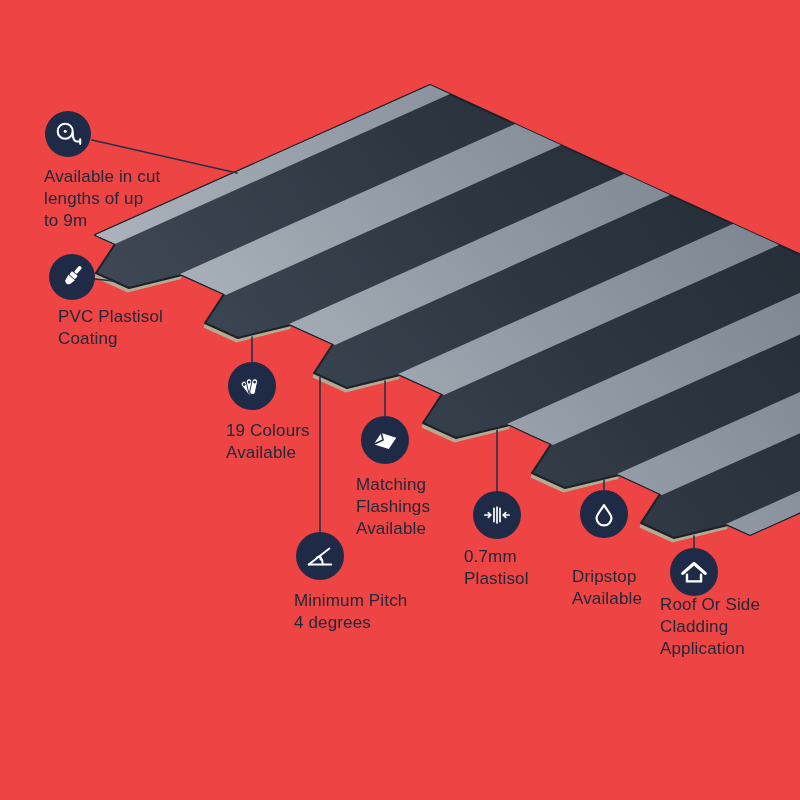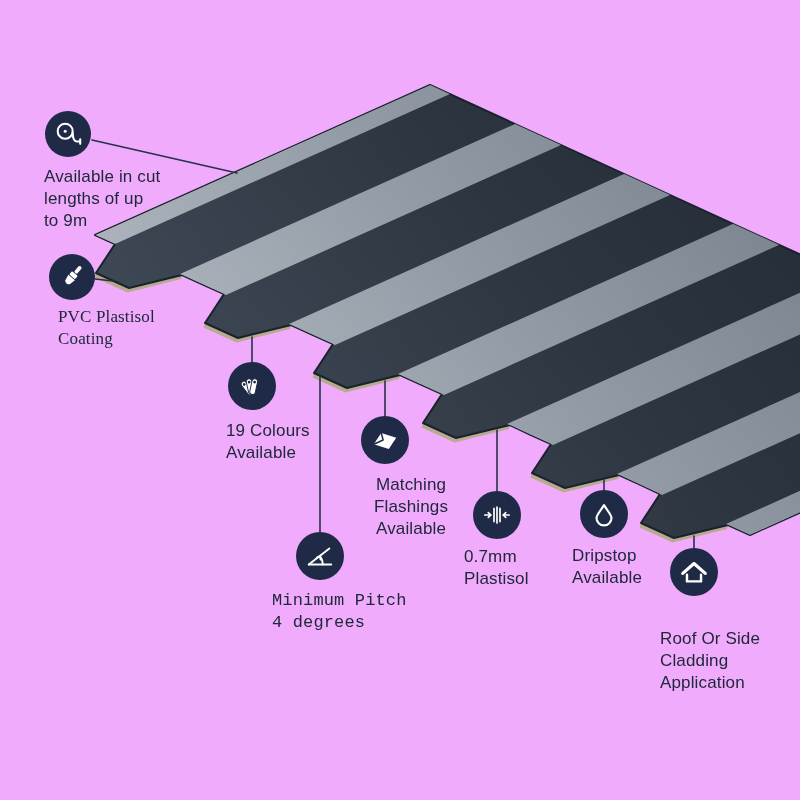--- a/index.html
+++ b/index.html
@@ -1,47 +1,47 @@
 <!DOCTYPE html>
 <html><head>
 <meta charset="utf-8">
 <style>
   html,body{margin:0;padding:0;background:#ffffff;}
   .stage{
-    position:relative;width:800px;height:800px;background:#f0abfc;overflow:hidden;
+    position:relative;width:800px;height:800px;background:#ef4444;overflow:hidden;
     font-family:"Liberation Sans","DejaVu Sans",sans-serif;
   }
   .scene{position:absolute;left:0;top:0;}
   .badge{
     position:absolute;width:48px;height:48px;border-radius:50%;
     background:#1f2a47;display:flex;align-items:center;justify-content:center;
     box-sizing:border-box;
   }
   .badge svg{display:block;}
   .label{
     position:absolute;color:#20293a;font-size:17px;line-height:1.3;
     letter-spacing:.15px;white-space:pre-line;font-weight:500;
   }
   
   .f1 .badge{left:45px;top:111px;width:46px;height:46px;}
   .f1 .label{left:44px;top:166px;width:150px;}
   .f2 .badge{left:49px;top:254px;width:46px;height:46px;}
-  .f2 .label{left:58px;top:306px;width:130px;font-family:Liberation Serif, serif;}
+  .f2 .label{left:58px;top:306px;width:130px;}
   .f3 .badge{left:228px;top:362px;}
   .f3 .label{left:226px;top:420px;width:120px;}
   .f4 .badge{left:361px;top:416px;}
-  .f4 .label{left:356px;top:474px;width:110px;text-align:center;}
+  .f4 .label{left:356px;top:474px;width:110px;}
   .f5 .badge{left:296px;top:532px;}
-  .f5 .label{left:272px;top:590px;width:150px;font-family:Liberation Mono, monospace;}
+  .f5 .label{left:294px;top:590px;width:150px;}
   .f6 .badge{left:473px;top:491px;}
   .f6 .label{left:464px;top:546px;width:110px;}
   .f7 .badge{left:580px;top:490px;}
-  .f7 .label{left:572px;top:545px;width:110px;}
+  .f7 .label{left:572px;top:566px;width:110px;}
   .f8 .badge{left:670px;top:548px;}
-  .f8 .label{left:660px;top:628px;width:130px;}
+  .f8 .label{left:660px;top:594px;width:130px;}
 </style>
 </head>
 <body>
 
 <div class="stage">
 
   <svg class="scene" width="800" height="800" viewBox="0 0 800 800">
     <defs>
       <linearGradient id="gDark" gradientUnits="userSpaceOnUse" x1="300" y1="520" x2="900" y2="40">
         <stop offset="0" stop-color="#3e4854"></stop>

